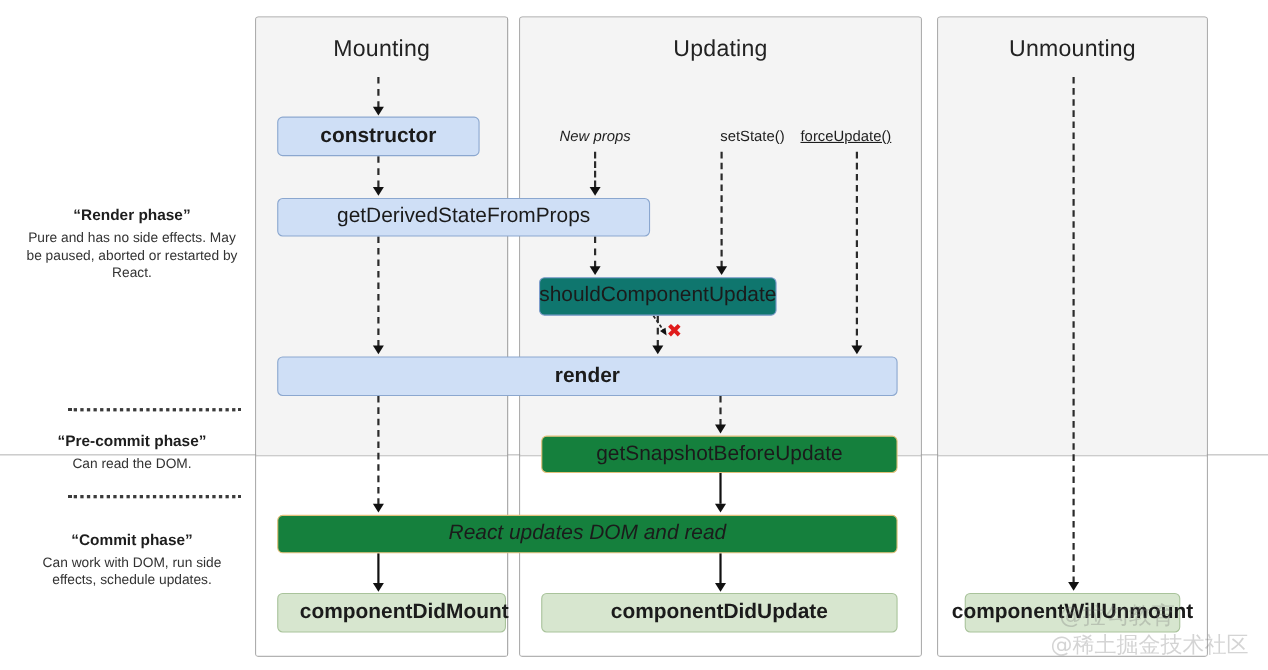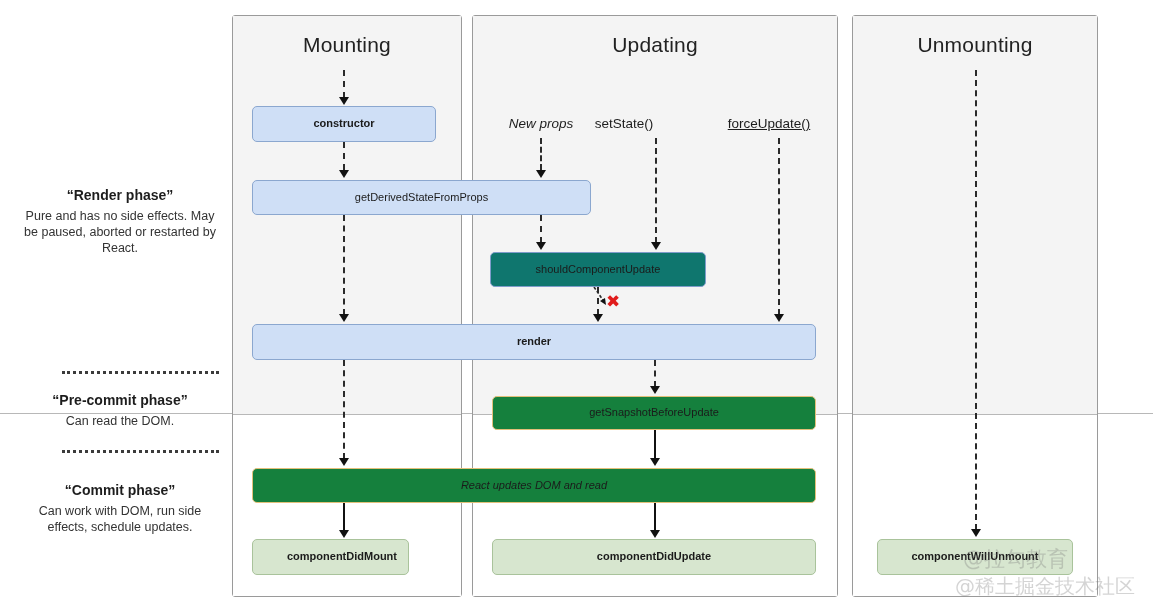--- a/index.html
+++ b/index.html
@@ -42,36 +42,36 @@
     position:absolute;left:62px;width:157px;height:0;
     border-top:3px dotted #3b3b3b;
   }
   #dotline-1{top:371px;}
   #dotline-2{top:450px;}
 
   
   .node{
     position:absolute;box-sizing:border-box;border-radius:5px;
     display:flex;align-items:center;justify-content:center;
-    font-size:11px;text-align:center;line-height:1.2;
+    font-size:19px;text-align:center;line-height:1.2;
   }
   .n-blue{background:#cfdff6;border:1px solid #8ba7cf;color:#1b1b1b;}
   .n-white{background:#0f766e;border:1px solid #7e9ccb;color:#1b1b1b;}
   .n-orange{background:#15803d;border:1px solid #e2c07a;color:#1b1b1b;}
   .n-green{background:#d7e6cf;border:1px solid #a9c39b;color:#1b1b1b;}
   .bold{font-weight:700;}
   .ital{font-style:italic;}
 
   #node-constructor{left:252px;top:106px;width:184px;height:36px;}
   #node-gdsfp{left:252px;top:180px;width:339px;height:35px;}
   #node-scu{left:490px;top:252px;width:216px;height:35px;}
   #node-render{left:252px;top:324px;width:564px;height:36px;}
   #node-gsbu{left:492px;top:396px;width:324px;height:34px;}
   #node-reactupdates{left:252px;top:468px;width:564px;height:35px;}
-  #node-cdm{left:252px;top:539px;width:157px;height:36px;padding-left:23px;}
+  #node-cdm{left:252px;top:539px;width:208px;height:36px;padding-left:23px;}
   #node-cdu{left:492px;top:539px;width:324px;height:36px;}
   #node-cwu{left:877px;top:539px;width:196px;height:36px;}
 
   
   .conn{position:absolute;}
   .v-dash{border-left:2px dashed #2a2a2a;width:0;}
   .v-solid{border-left:2px solid #111;width:0;}
   .arrowhead{
     position:absolute;width:0;height:0;
     border-left:5px solid transparent;border-right:5px solid transparent;
@@ -133,21 +133,21 @@
   </div>
 
   <div class="dotline" id="dotline-2"></div>
 
   <div class="legend" id="legend-commit">
     <div class="lg-title">“Commit phase”</div>
     <div class="lg-body">Can work with DOM, run side effects, schedule updates.</div>
   </div>
 
   <div class="src-label ital" style="left:481px;top:116px;width:120px;">New props</div>
-  <div class="src-label" style="left:564px;top:116px;width:120px;">setState()</div>
+  <div class="src-label" style="left:624px;top:116px;width:120px;">setState()</div>
   <div class="src-label" style="left:709px;top:116px;width:120px;text-decoration:underline;">forceUpdate()</div>
 
   <div class="conn v-dash" style="left:343px;top:70px;height:28px;"></div>
   <div class="arrowhead" style="left:339px;top:97px;"></div>
 
   <div class="conn v-dash" style="left:343px;top:142px;height:28px;"></div>
   <div class="arrowhead" style="left:339px;top:170px;"></div>
 
   <div class="conn v-dash" style="left:343px;top:215px;height:100px;"></div>
   <div class="arrowhead" style="left:339px;top:314px;"></div>

